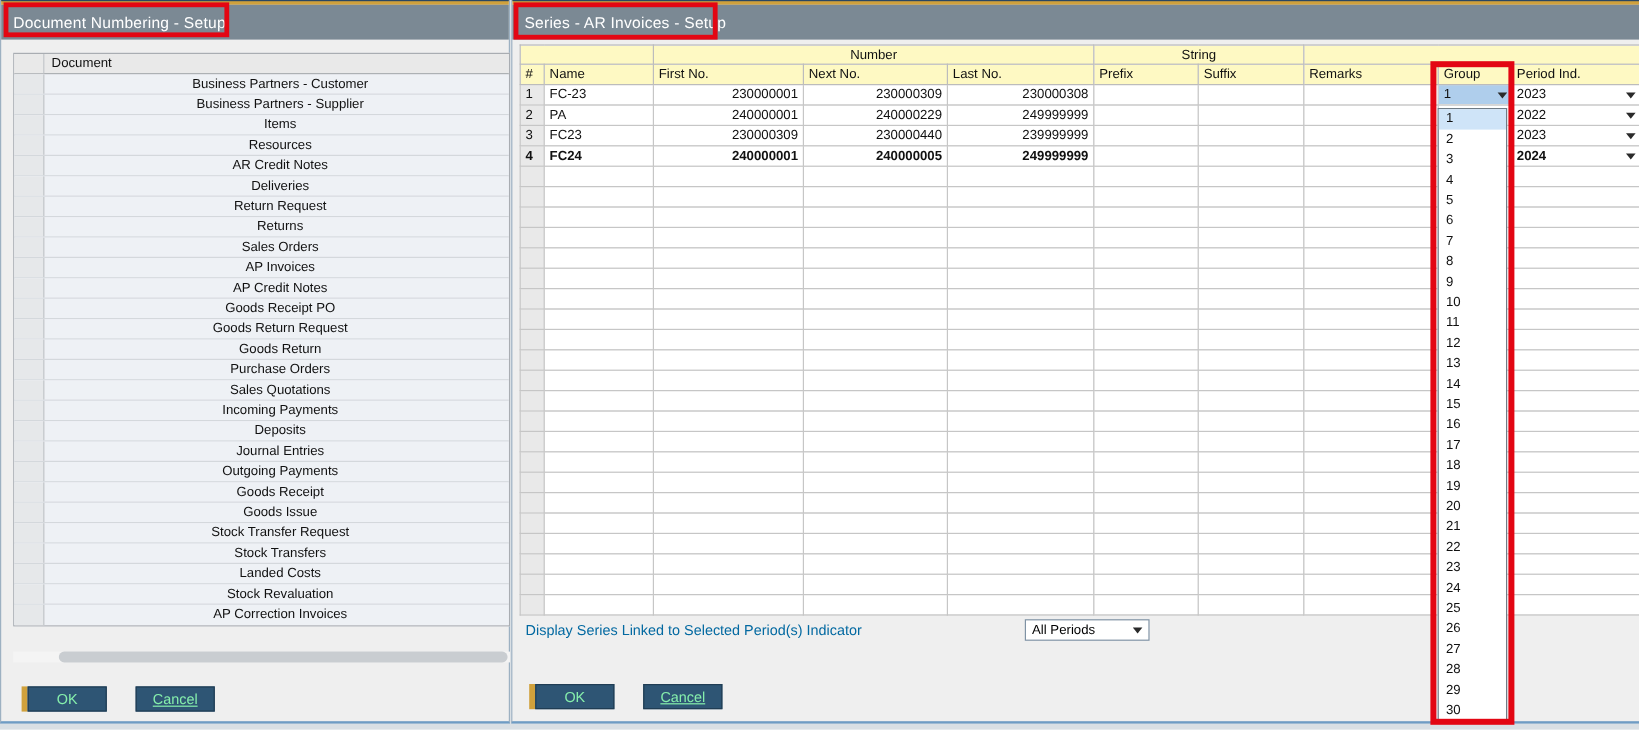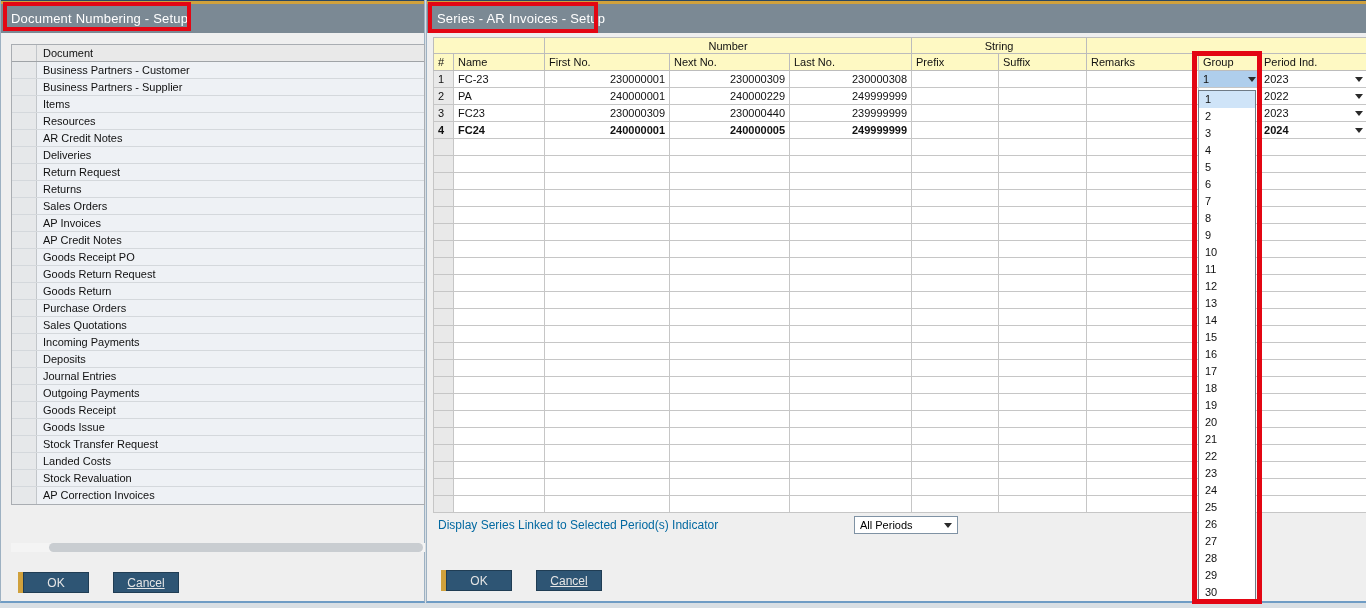--- a/index.html
+++ b/index.html
@@ -17,35 +17,35 @@
   .annotation { position: absolute; border: 4px solid #e30613; z-index: 50; pointer-events: none; }
   .ann-left-title { left: 2px; top: 2px; width: 188px; height: 29px; }
   .ann-right-title { left: 1px; top: 2px; width: 170px; height: 31px; }
   .ann-group { left: 765px; top: 51px; width: 70px; height: 553px; border-width: 5px; }
 
   
   .doc-table { position: absolute; left: 10px; top: 44px; width: 414px; border: 1px solid #a9adb2; background: #eef1f5; }
   .doc-header-row { display: flex; height: 17px; background: #e9e9e9; border-bottom: 1px solid #9fa3a7; }
   .doc-header-row .rowhead { background: #e9e9e9; }
   .doc-header-row .doc-cell { font-size: 11px; color: #111; }
-  .doc-row { display: flex; height: 17px; border-bottom: 1px solid #d4d8dc; background: #eef1f5; }
+  .doc-row { display: flex; height: 17px; border-bottom: 1px solid #d4d8dc; background: #eef1f5; text-align: center; }
   .doc-row:last-child { border-bottom: none; }
   .rowhead { width: 25px; flex: 0 0 25px; background: #e6e8ea; border-right: 1px solid #c2c6ca; }
   .doc-cell { flex: 1; font-size: 11px; color: #111; line-height: 16px; padding-left: 6px; white-space: nowrap; overflow: hidden; }
   .doc-row.selected { background: #b9d3ee; }
   .doc-row.selected .rowhead { background: #99a1a9; border-right-color: #8a9199; }
 
   .hscroll { position: absolute; left: 10px; top: 543px; width: 414px; height: 9px; background: #f4f4f4; }
   .hscroll .thumb { position: absolute; left: 38px; right: 2px; top: 0; height: 9px; border-radius: 5px; background: #c9cdd1; }
 
   .button-row { position: absolute; display: flex; align-items: stretch; height: 21px; }
   .left-window .button-row { left: 17px; top: 572px; }
   .right-window .button-row { left: 14px; top: 570px; }
   .gold-accent { width: 5px; background: #d0a13c; }
-  .sap-btn { min-width: 66px; height: 21px; background: #2e5574; color: #e5e5e5; border: 1px solid #203d54; font-family: "Liberation Sans", sans-serif; font-size: 12px; cursor: pointer; }
+  .sap-btn { min-width: 66px; height: 21px; background: #2e5574; color: #86efac; border: 1px solid #203d54; font-family: "Liberation Sans", sans-serif; font-size: 12px; cursor: pointer; }
   .sap-btn.cancel { margin-left: 24px; text-decoration: underline; }
 
   
   .series-table { position: absolute; left: 6px; top: 37px; }
   table { border-collapse: collapse; table-layout: fixed; width: 934px; }
   th, td { border: 1px solid #c6c6c6; font-size: 11px; font-weight: normal; height: 17px; padding: 0 4px; overflow: hidden; white-space: nowrap; color: #111; }
   thead th { background: #fef9c3; border-color: #bcbcbc; text-align: left; }
   thead .grp-row th { height: 16px; text-align: center; }
   tbody td { background: #ffffff; }
   td.rowhead-cell { background: #e9e9e9; text-align: left; }
@@ -166,20 +166,24 @@
             <div class="rowhead"></div>
             <div class="doc-cell">Goods Receipt</div>
           </div>
           <div class="doc-row">
             <div class="rowhead"></div>
             <div class="doc-cell">Goods Issue</div>
           </div>
           <div class="doc-row">
             <div class="rowhead"></div>
             <div class="doc-cell">Stock Transfer Request</div>
+          </div>
+          <div class="doc-row">
+            <div class="rowhead"></div>
+            <div class="doc-cell">Stock Transfers</div>
           </div>
           <div class="doc-row">
             <div class="rowhead"></div>
             <div class="doc-cell">Landed Costs</div>
           </div>
           <div class="doc-row">
             <div class="rowhead"></div>
             <div class="doc-cell">Stock Revaluation</div>
           </div>
           <div class="doc-row">

